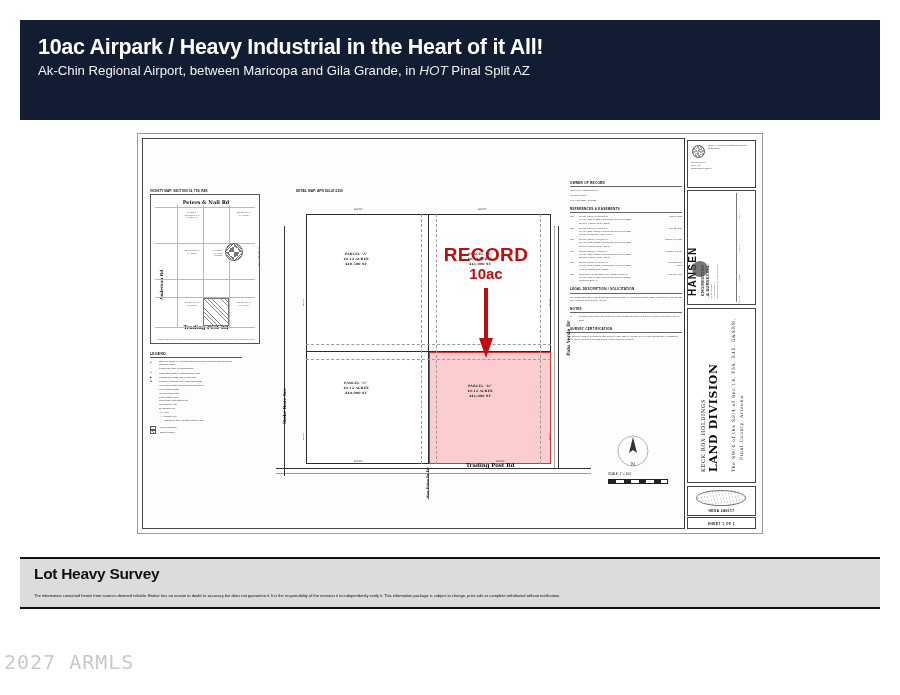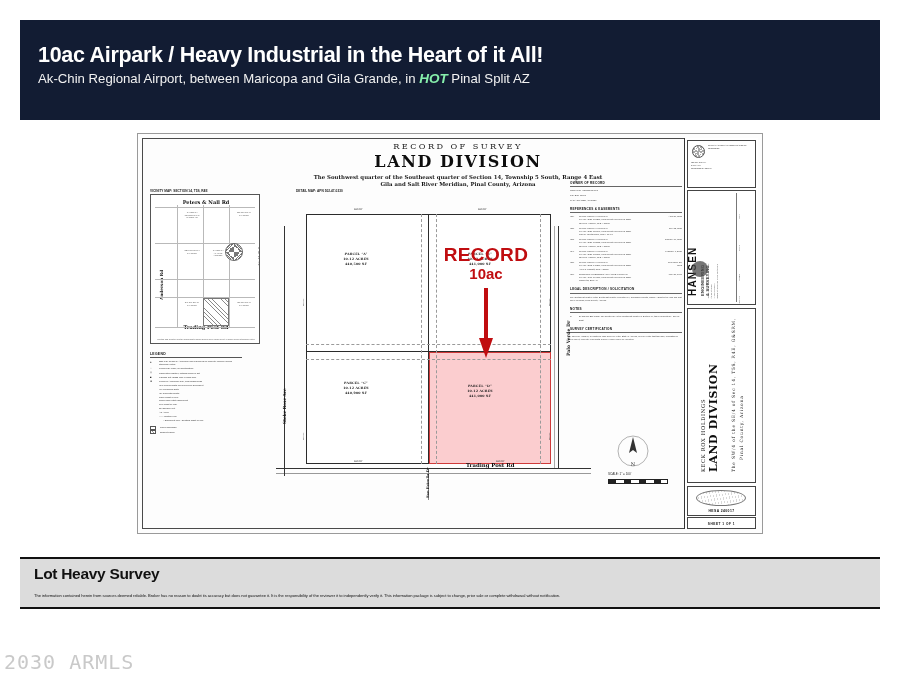--- a/index.html
+++ b/index.html
@@ -9,27 +9,27 @@
     font-family:"Liberation Sans", sans-serif; position:relative; overflow:hidden;
   }
 
   
   .header {
     position:absolute; left:20px; top:20px; width:860px; height:100px;
     background:#121c33; color:#ffffff; padding:12px 18px 0 18px;
   }
   .header-title {
     font-size:21.5px; font-weight:bold; letter-spacing:-0.3px;
-    line-height:1.05; margin:12px 0 5px 0; white-space:nowrap;
+    line-height:1.05; margin:4px 0 5px 0; white-space:nowrap;
   }
   .header-sub {
     font-size:13.2px; font-weight:400; line-height:1.1;
     margin:0 0 9px 0; white-space:nowrap; color:#f2f2f2;
   }
-  .hot { color:#86efac; font-weight:bold; font-style:italic; font-size:13.5px; }
+  .hot { color:#e5e5e5; font-weight:normal; font-style:italic; font-size:13.5px; }
   .header-rev { font-size:8.2px; color:#d8dbe2; letter-spacing:0.2px; }
 
   
   .survey-wrap {
     position:absolute; left:137px; top:133px; width:626px; height:401px;
     background:#fdfdfd; border:1px solid #9a9a9a;
   }
   .sheet-border {
     position:absolute; left:4px; top:4px; right:4px; bottom:4px;
     border:1px solid #4a4a4a;
@@ -373,26 +373,20 @@
 
 <div class="header">
   <div class="header-title">10ac Airpark / Heavy Industrial in the Heart of it All!</div>
   <div class="header-sub"><span>Ak-Chin Regional Airport, between Maricopa and Gila Grande, in </span><span class="hot">HOT</span><span> Pinal Split AZ</span></div>
 </div>
 
 <div class="survey-wrap">
   <div class="sheet-border"></div>
   <div class="sheet-inner">
 
-    <div class="rec-title">
-      <div class="rec-line1">RECORD OF SURVEY</div>
-      <div class="rec-line2">LAND DIVISION</div>
-      <div class="rec-line3">The Southwest quarter of the Southeast quarter of Section 14, Township 5 South, Range 4 East</div>
-      <div class="rec-line4">Gila and Salt River Meridian, Pinal County, Arizona</div>
-    </div>
 
     <div class="vicinity-note">VICINITY MAP: SECTION 14, T5S, R4E</div>
     <div class="detail-map-note">DETAIL MAP: APN 502-47-0230</div>
 
     <div class="vicinity">
       <div class="vic-road-top">Peters &amp; Nall Rd</div>
       <div class="vic-road-bot">Trading Post Rd</div>
       <div class="vic-road-right">Vail Rd</div>
       <div class="vic-road-left">Anderson Rd</div>
 
@@ -687,13 +681,13 @@
     </div>
 
   </div>
 </div>
 
 <div class="footer-band">
   <div class="footer-title">Lot Heavy Survey</div>
   <div class="footer-disc">The information contained herein from sources deemed reliable. Broker has no reason to doubt its accuracy but does not guarantee it.  It is the responsibility of the reviewer it to independently verify it.  This information package is subject to change, prior sale or complete withdrawal without notification.</div>
 </div>
 
-<div class="watermark">2030 ARMLS</div>
+<div class="watermark">2027 ARMLS</div>
 
 </body></html>

